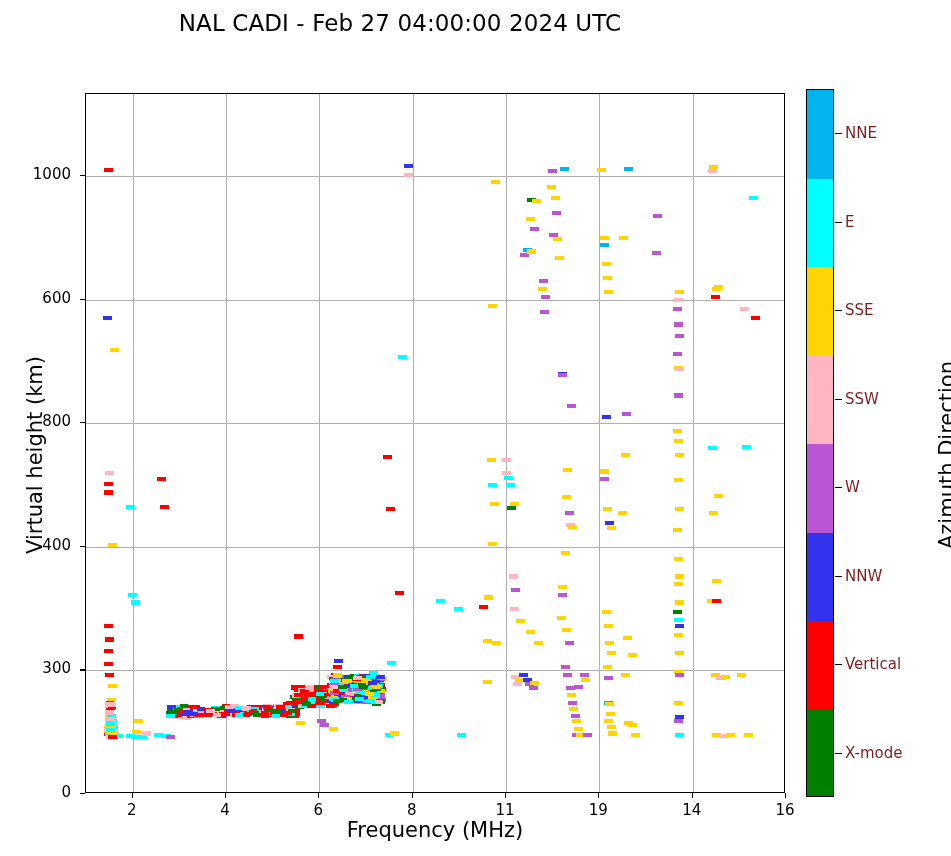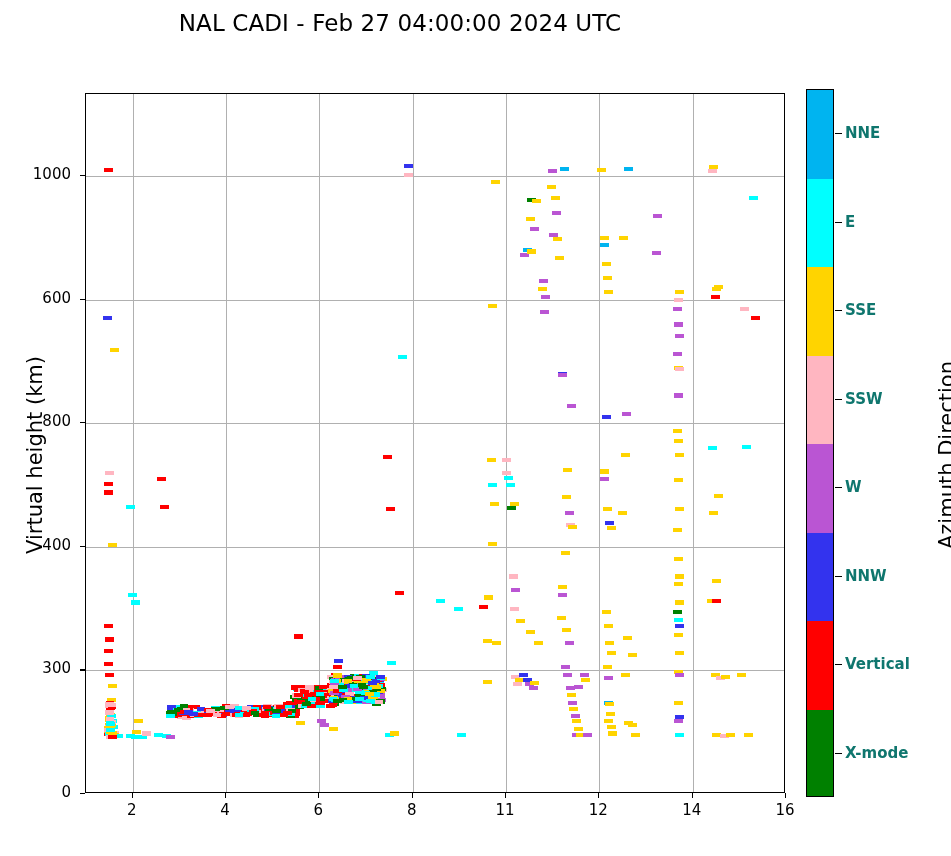--- a/index.html
+++ b/index.html
@@ -41,21 +41,21 @@
     transform:rotate(-90deg);transform-origin:center center;
   }
 
   
   #cbar{
     position:absolute;left:806px;top:89px;width:28px;height:708px;
     border:1.1px solid #000;box-sizing:border-box;overflow:hidden;
   }
   .cseg{position:absolute;left:0;width:100%;}
   .ctick{position:absolute;left:835px;width:7px;height:1.2px;background:#000;}
-  .clab{position:absolute;left:845px;font-size:15px;color:#0f766e;white-space:nowrap;transform:translateY(-50%);font-weight:bold;}
+  .clab{position:absolute;left:845px;font-size:15px;color:#7f1d1d;white-space:nowrap;transform:translateY(-50%);}
   #cbtitle{
     position:absolute;font-size:21px;color:#000;
     left:697px;top:443px;width:500px;text-align:center;
     transform:rotate(-90deg);transform-origin:center center;
   }
 </style>
 </head>
 <body>
 
 <div id="root">
@@ -911,39 +911,40 @@
       <div class="xlab" style="left: 101.7px; top: 801px;">2</div>
       <div class="tick x" style="left: 225px; top: 793px;"></div>
       <div class="xlab" style="left: 195px; top: 801px;">4</div>
       <div class="tick x" style="left: 318.3px; top: 793px;"></div>
       <div class="xlab" style="left: 288.3px; top: 801px;">6</div>
       <div class="tick x" style="left: 411.7px; top: 793px;"></div>
       <div class="xlab" style="left: 381.7px; top: 801px;">8</div>
       <div class="tick x" style="left: 505px; top: 793px;"></div>
       <div class="xlab" style="left: 475px; top: 801px;">11</div>
       <div class="tick x" style="left: 598.3px; top: 793px;"></div>
-      <div class="xlab" style="left: 568.3px; top: 801px;">12</div>
+      <div class="xlab" style="left: 568.3px; top: 801px;">19</div>
       <div class="tick x" style="left: 691.7px; top: 793px;"></div>
       <div class="xlab" style="left: 661.7px; top: 801px;">14</div>
       <div class="tick x" style="left: 785px; top: 793px;"></div>
       <div class="xlab" style="left: 755px; top: 801px;">16</div>
       <div class="tick y" style="left: 80px; top: 793px;"></div>
       <div class="ylab" style="left: 11px; top: 783px;">0</div>
       <div class="tick y" style="left: 80px; top: 669.4px;"></div>
       <div class="ylab" style="left: 11px; top: 659.4px;">300</div>
       <div class="tick y" style="left: 80px; top: 545.9px;"></div>
       <div class="ylab" style="left: 11px; top: 535.9px;">400</div>
       <div class="tick y" style="left: 80px; top: 422.3px;"></div>
       <div class="ylab" style="left: 11px; top: 412.3px;">800</div>
       <div class="tick y" style="left: 80px; top: 298.7px;"></div>
       <div class="ylab" style="left: 11px; top: 288.7px;">600</div>
       <div class="tick y" style="left: 80px; top: 175.2px;"></div>
       <div class="ylab" style="left: 11px; top: 165.2px;">1000</div>
     </div>
 
+  <div id="xtitle">Frequency (MHz)</div>
   <div id="ytitle">Virtual height (km)</div>
 
   <div id="cbar">
       <div class="cseg" style="top: 0px; height: 89px; background: rgb(0, 180, 240);"></div>
       <div class="cseg" style="top: 88.5px; height: 89px; background: rgb(0, 255, 255);"></div>
       <div class="cseg" style="top: 177px; height: 89px; background: rgb(255, 212, 0);"></div>
       <div class="cseg" style="top: 265.5px; height: 89px; background: rgb(255, 182, 193);"></div>
       <div class="cseg" style="top: 354px; height: 89px; background: rgb(186, 85, 211);"></div>
       <div class="cseg" style="top: 442.5px; height: 89px; background: rgb(51, 51, 238);"></div>
       <div class="cseg" style="top: 531px; height: 89px; background: rgb(255, 0, 0);"></div>

